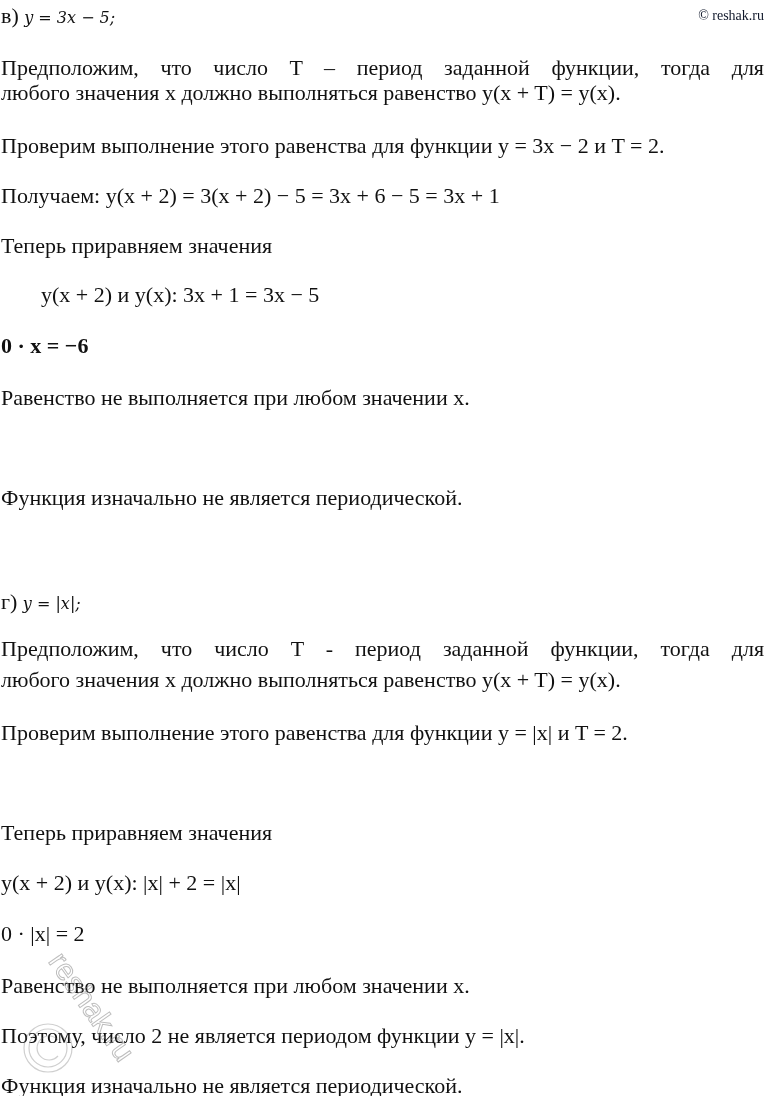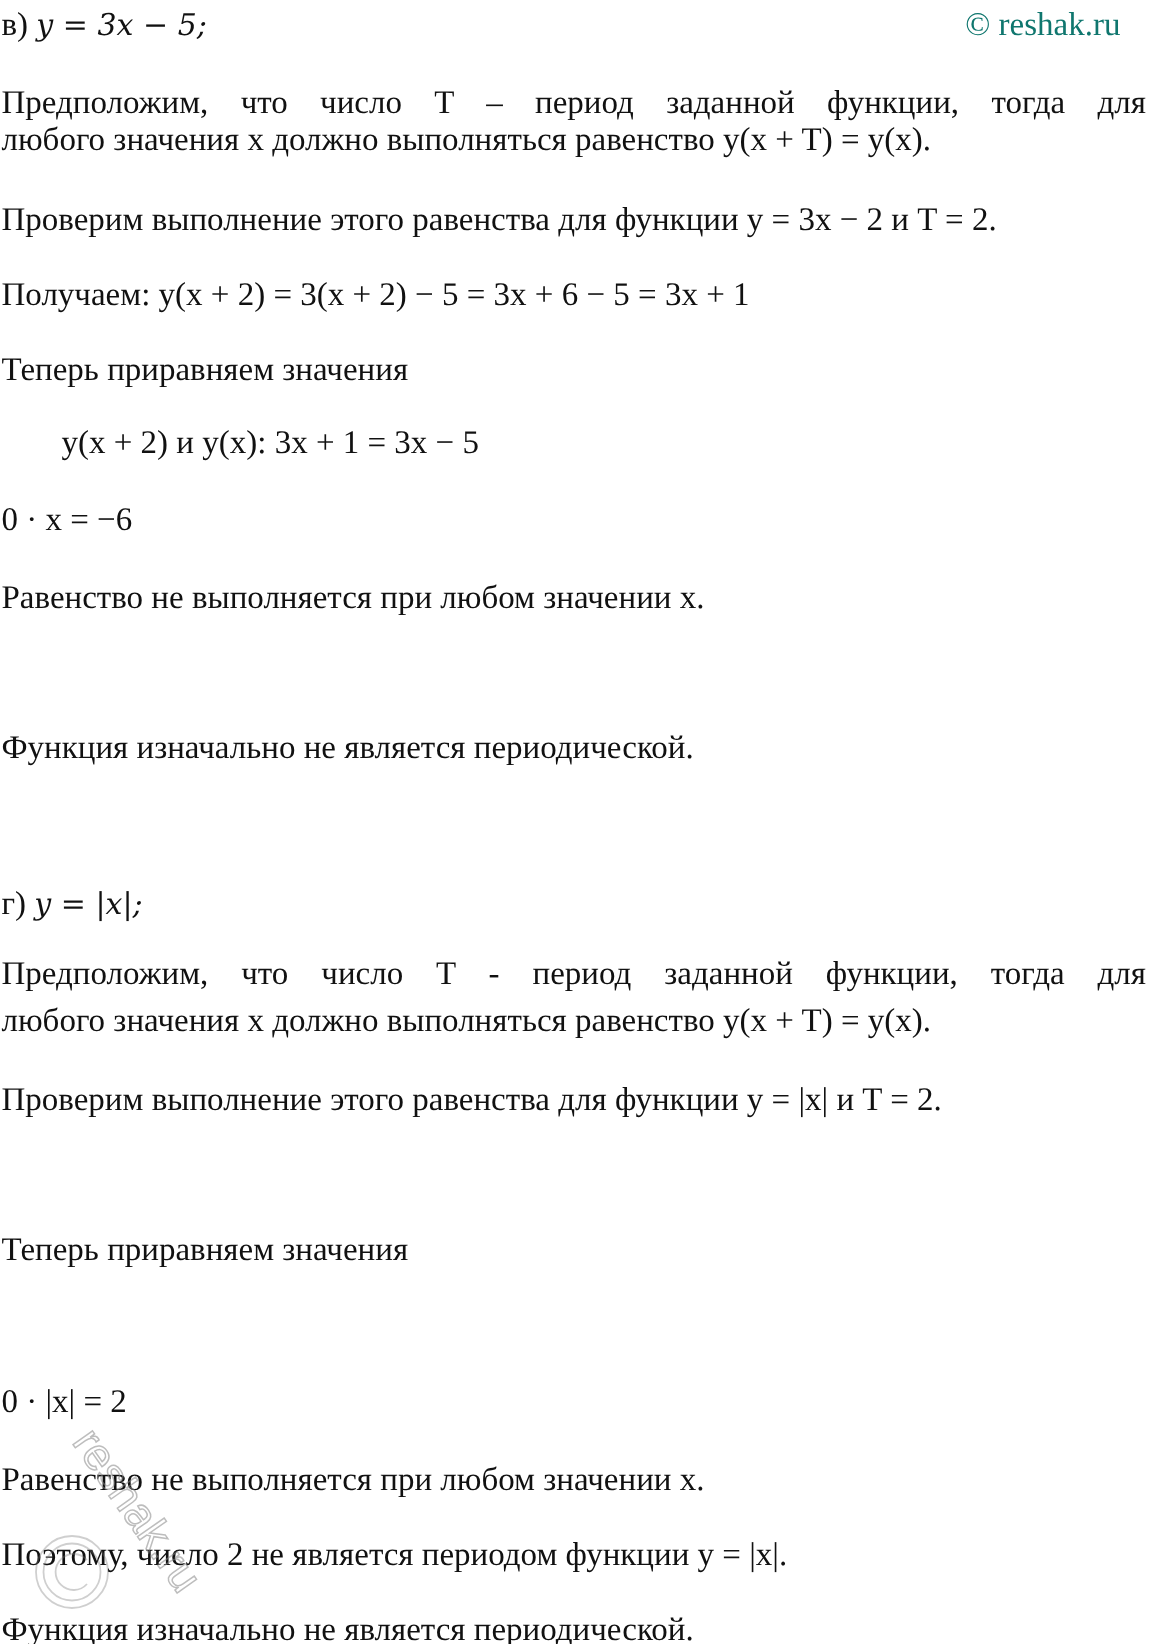--- a/index.html
+++ b/index.html
@@ -32,28 +32,28 @@
       transform-origin: left top;
     }
     .justify {
       white-space: normal;
       text-align: justify;
       text-align-last: justify;
     }
     .m {
       font-style: italic;
       font-family: "DejaVu Serif", "Liberation Serif", serif;
-      font-size: 20px;
+      font-size: 16px;
     }
     .copyright {
       position: absolute;
-      right: 19px;
+      right: 2px;
       top: 0px;
-      font-size: 22px;
-      color: #0f766e;
+      font-size: 14px;
+      color: #0f172a;
     }
     .watermark {
       position: absolute;
       left: 8px;
       top: 948px;
       width: 150px;
       height: 150px;
       pointer-events: none;
     }
   </style>
@@ -68,33 +68,34 @@
     <span>в) </span><span class="m">y = 3x − 5;</span>
   </div>
 
   <div class="line justify" style="top:52px;">Предположим, что число T – период заданной функции, тогда для</div>
   <div class="line" style="top:77px;">любого значения x должно выполняться равенство y(x + T) = y(x).</div>
 
   <div class="line" style="top:130px;">Проверим выполнение этого равенства для функции y = 3x − 2 и T = 2.</div>
   <div class="line" style="top:180px;">Получаем: y(x + 2) = 3(x + 2) − 5 = 3x + 6 − 5 = 3x + 1</div>
   <div class="line" style="top:230px;">Теперь приравняем значения</div>
   <div class="line" style="top:279px;margin-left:40px;">y(x + 2) и y(x): 3x + 1 = 3x − 5</div>
-  <div class="line" style="top:330px;">0 · x = −6</div>
+  <div class="line" style="top:330px;font-weight:bold;">0 · x = −6</div>
   <div class="line" style="top:382px;">Равенство не выполняется при любом значении x.</div>
   <div class="line" style="top:482px;">Функция изначально не является периодической.</div>
 
   <div class="line justify" style="top:633px;">Предположим, что число T - период заданной функции, тогда для</div>
 
   <div class="line" style="top:586px;">
     <span>г) </span><span class="m">y = |x|;</span>
   </div>
   <div class="line" style="top:664px;">любого значения x должно выполняться равенство y(x + T) = y(x).</div>
 
   <div class="line" style="top:717px;">Проверим выполнение этого равенства для функции y = |x| и T = 2.</div>
   <div class="line" style="top:817px;">Теперь приравняем значения</div>
+  <div class="line" style="top:867px;">y(x + 2) и y(x): |x| + 2 = |x|</div>
   <div class="line" style="top:918px;">0 · |x| = 2</div>
   <div class="line" style="top:970px;">Равенство не выполняется при любом значении x.</div>
   <div class="line" style="top:1020px;">Поэтому, число 2 не является периодом функции y = |x|.</div>
   <div class="line" style="top:1070px;">Функция изначально не является периодической.</div>
 
   <svg class="watermark" viewBox="0 0 150 150">
     <g opacity="0.35" fill="none" stroke="#777" stroke-width="1.2">
       <circle cx="40" cy="100" r="24"></circle>
       <circle cx="40" cy="100" r="19"></circle>
       <path d="M50 92 A12 12 0 1 0 50 108"></path>

